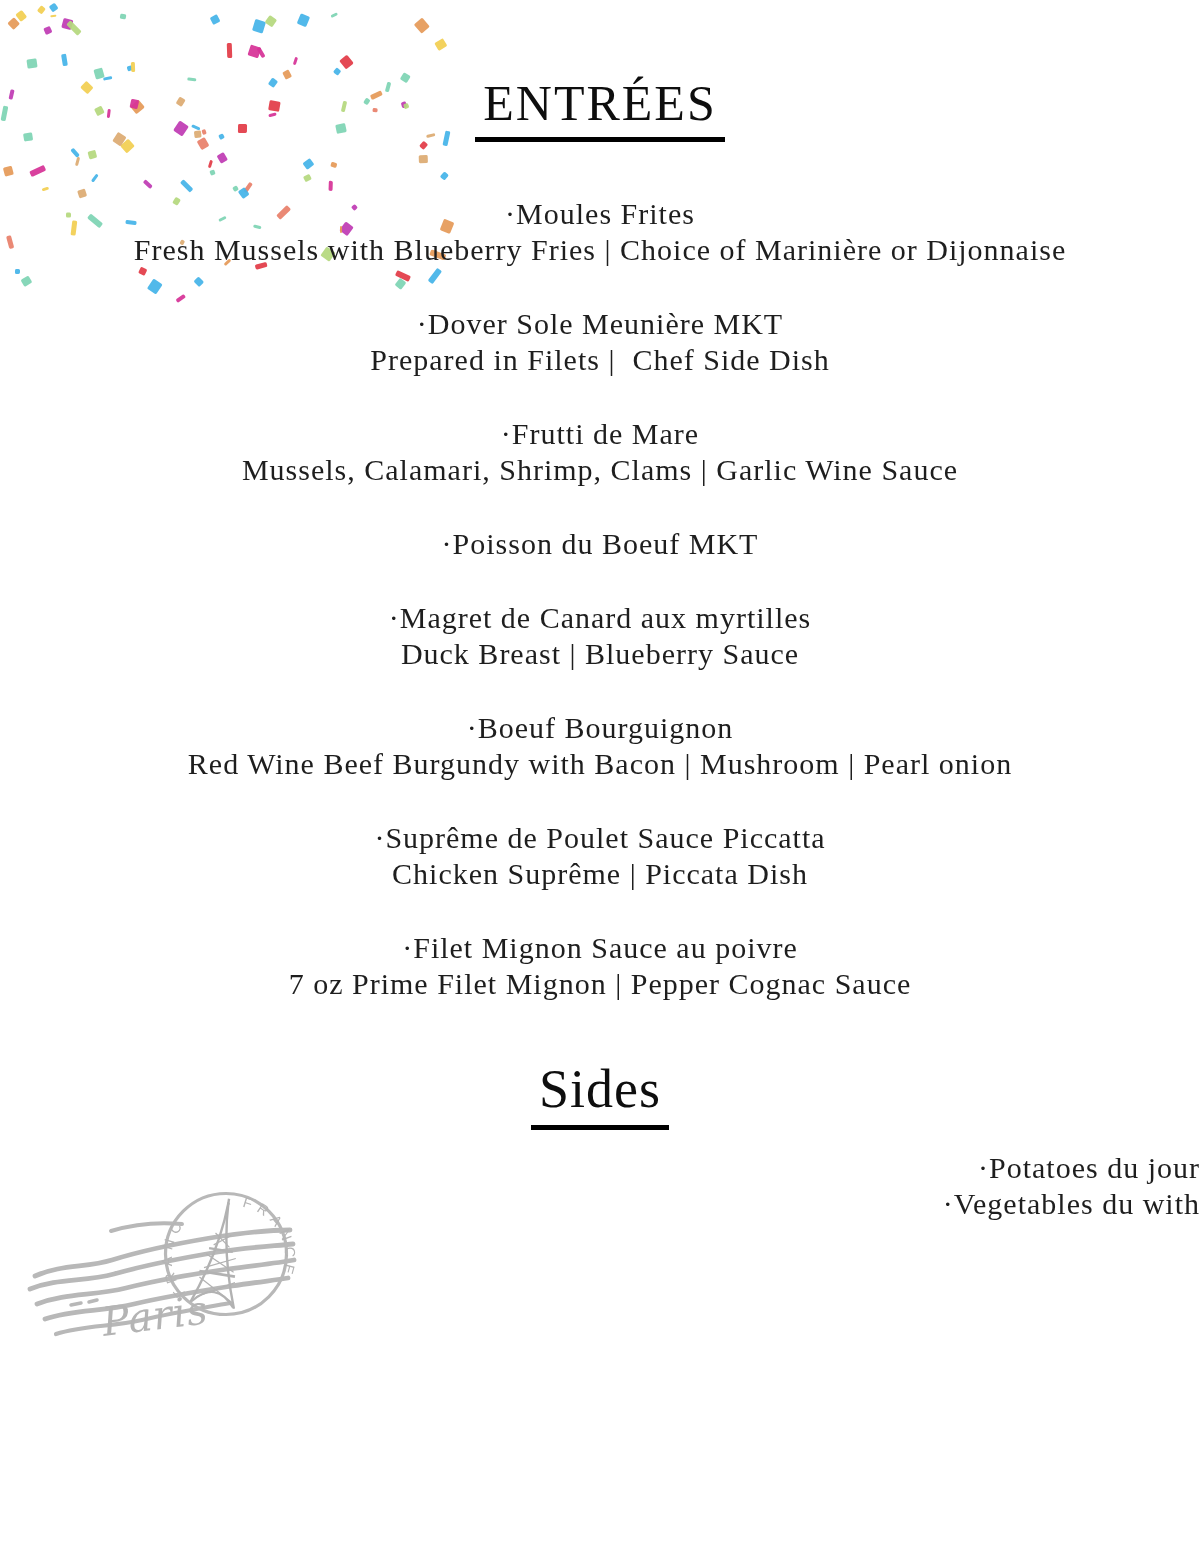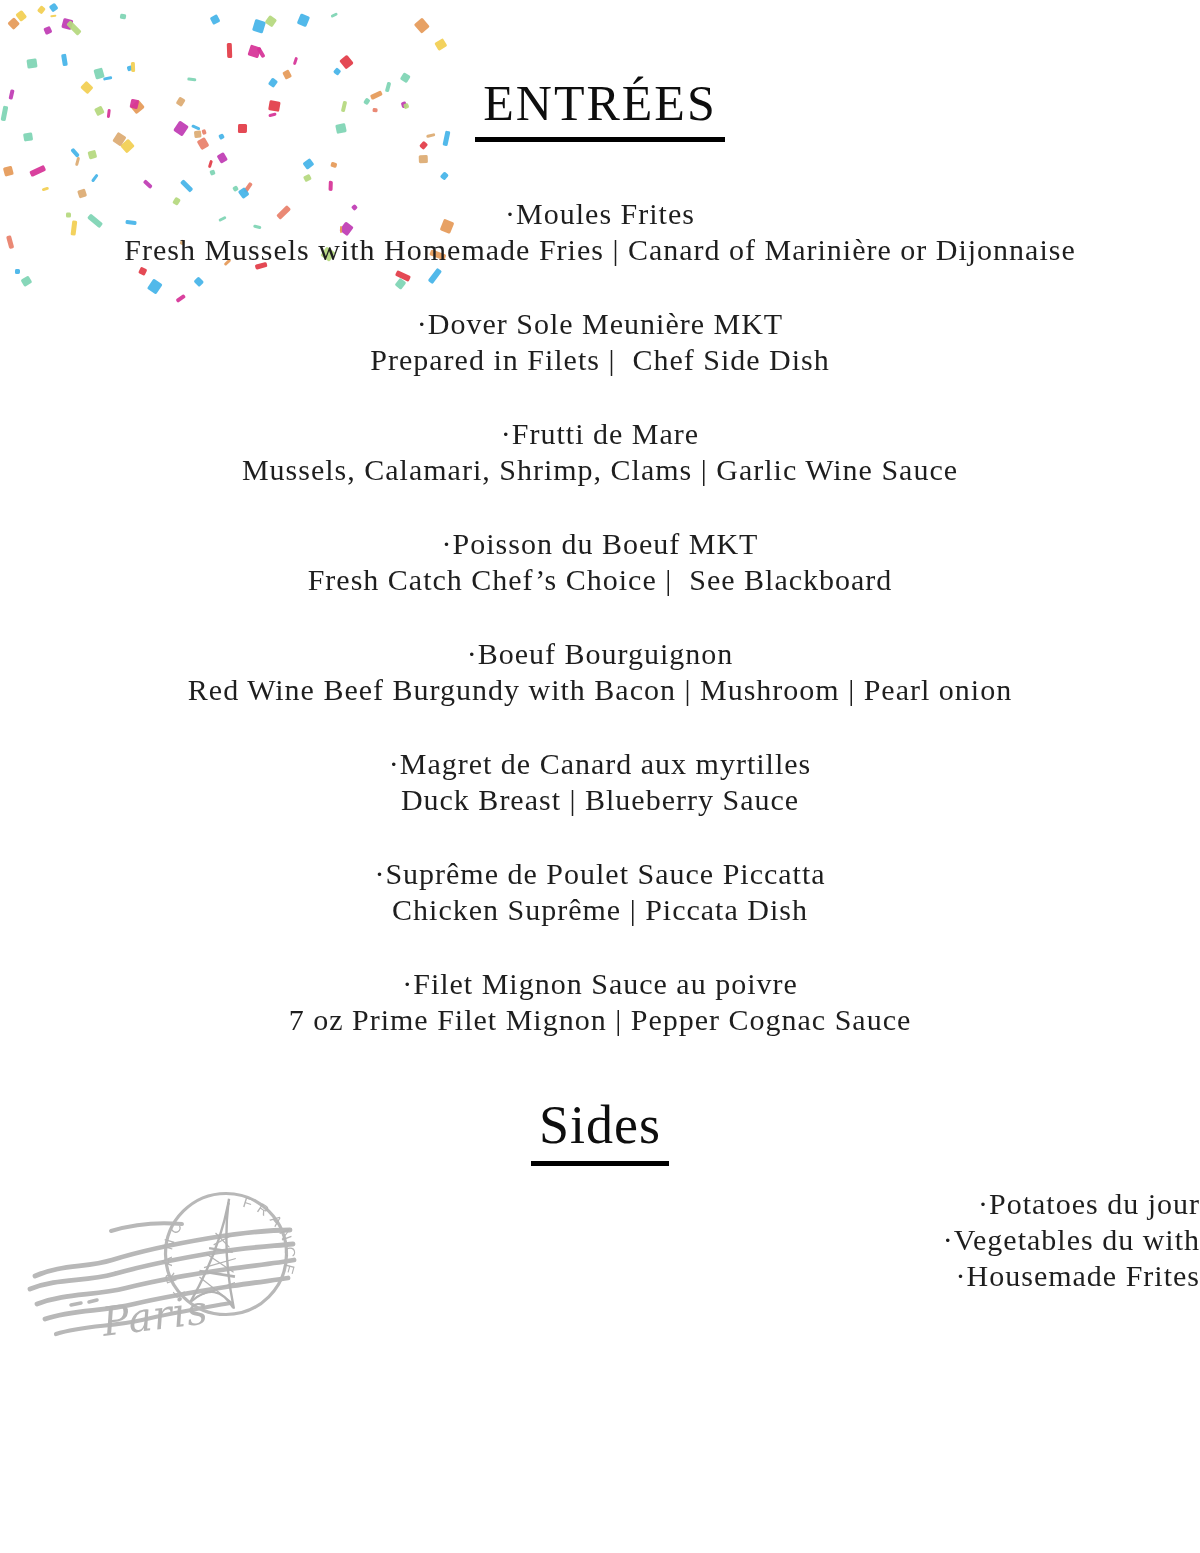--- a/index.html
+++ b/index.html
@@ -149,60 +149,58 @@
     <div class="confetti" style="left: 8.3px; top: 236.3px; width: 4.7px; height: 12.6px; background: rgb(232, 128, 107); transform: rotate(165deg);"></div>
   </div>
 
 <div class="heading-wrap entrees-wrap">
   <div class="heading entrees-heading">ENTRÉES</div>
 </div>
 
 <div class="menu">
   <div class="item">
     <div class="line">·Moules Frites</div>
-    <div class="line">Fresh Mussels with Homemade Fries | Canard of Marinière or Dijonnaise</div>
+    <div class="line">Fresh Mussels with Blueberry Fries | Choice of Marinière or Dijonnaise</div>
   </div>
   <div class="item">
     <div class="line">·Dover Sole Meunière MKT</div>
     <div class="line">Prepared in Filets |  Chef Side Dish</div>
   </div>
   <div class="item">
     <div class="line">·Frutti de Mare</div>
     <div class="line">Mussels, Calamari, Shrimp, Clams | Garlic Wine Sauce</div>
   </div>
   <div class="item">
     <div class="line">·Poisson du Boeuf MKT</div>
-    <div class="line">Fresh Catch Chef’s Choice |  See Blackboard</div>
+  </div>
+  <div class="item">
+    <div class="line">·Magret de Canard aux myrtilles</div>
+    <div class="line">Duck Breast | Blueberry Sauce</div>
   </div>
   <div class="item">
     <div class="line">·Boeuf Bourguignon</div>
     <div class="line">Red Wine Beef Burgundy with Bacon | Mushroom | Pearl onion</div>
-  </div>
-  <div class="item">
-    <div class="line">·Magret de Canard aux myrtilles</div>
-    <div class="line">Duck Breast | Blueberry Sauce</div>
   </div>
   <div class="item">
     <div class="line">·Suprême de Poulet Sauce Piccatta</div>
     <div class="line">Chicken Suprême | Piccata Dish</div>
   </div>
   <div class="item">
     <div class="line">·Filet Mignon Sauce au poivre</div>
     <div class="line">7 oz Prime Filet Mignon | Pepper Cognac Sauce</div>
   </div>
 </div>
 
 <div class="heading-wrap sides-wrap">
   <div class="heading sides-heading">Sides</div>
 </div>
 
 <div class="sides-list">
   <div class="line">·Potatoes du jour</div>
   <div class="line">·Vegetables du with</div>
-  <div class="line">·Housemade Frites</div>
 </div>
 
 <svg class="stamp" width="300" height="175" viewBox="0 0 300 175" xmlns="http://www.w3.org/2000/svg">
   <g fill="none" stroke="#b8b8b8" stroke-linecap="round">
     <path stroke-width="4" d="M97 45 C120 38 146 36 168 38"></path>
     <path stroke-width="4.8" d="M21 90 C48 78 72 82 98 74 C130 64 160 58 196 52 C228 47 254 44 276 44"></path>
     <path stroke-width="4.8" d="M16 103 C44 92 70 96 100 88 C135 78 168 72 204 66 C236 61 260 60 279 58"></path>
     <path stroke-width="4.8" d="M23 118 C52 107 80 110 112 102 C148 93 180 88 214 83 C244 79 264 77 280 74"></path>
     <path stroke-width="4.8" d="M31 133 C60 123 88 126 120 118 C154 110 186 105 218 100 C244 96 262 94 274 92"></path>
     <path stroke-width="4.2" d="M42 148 C70 139 98 141 128 134 C158 127 188 122 216 117"></path>

